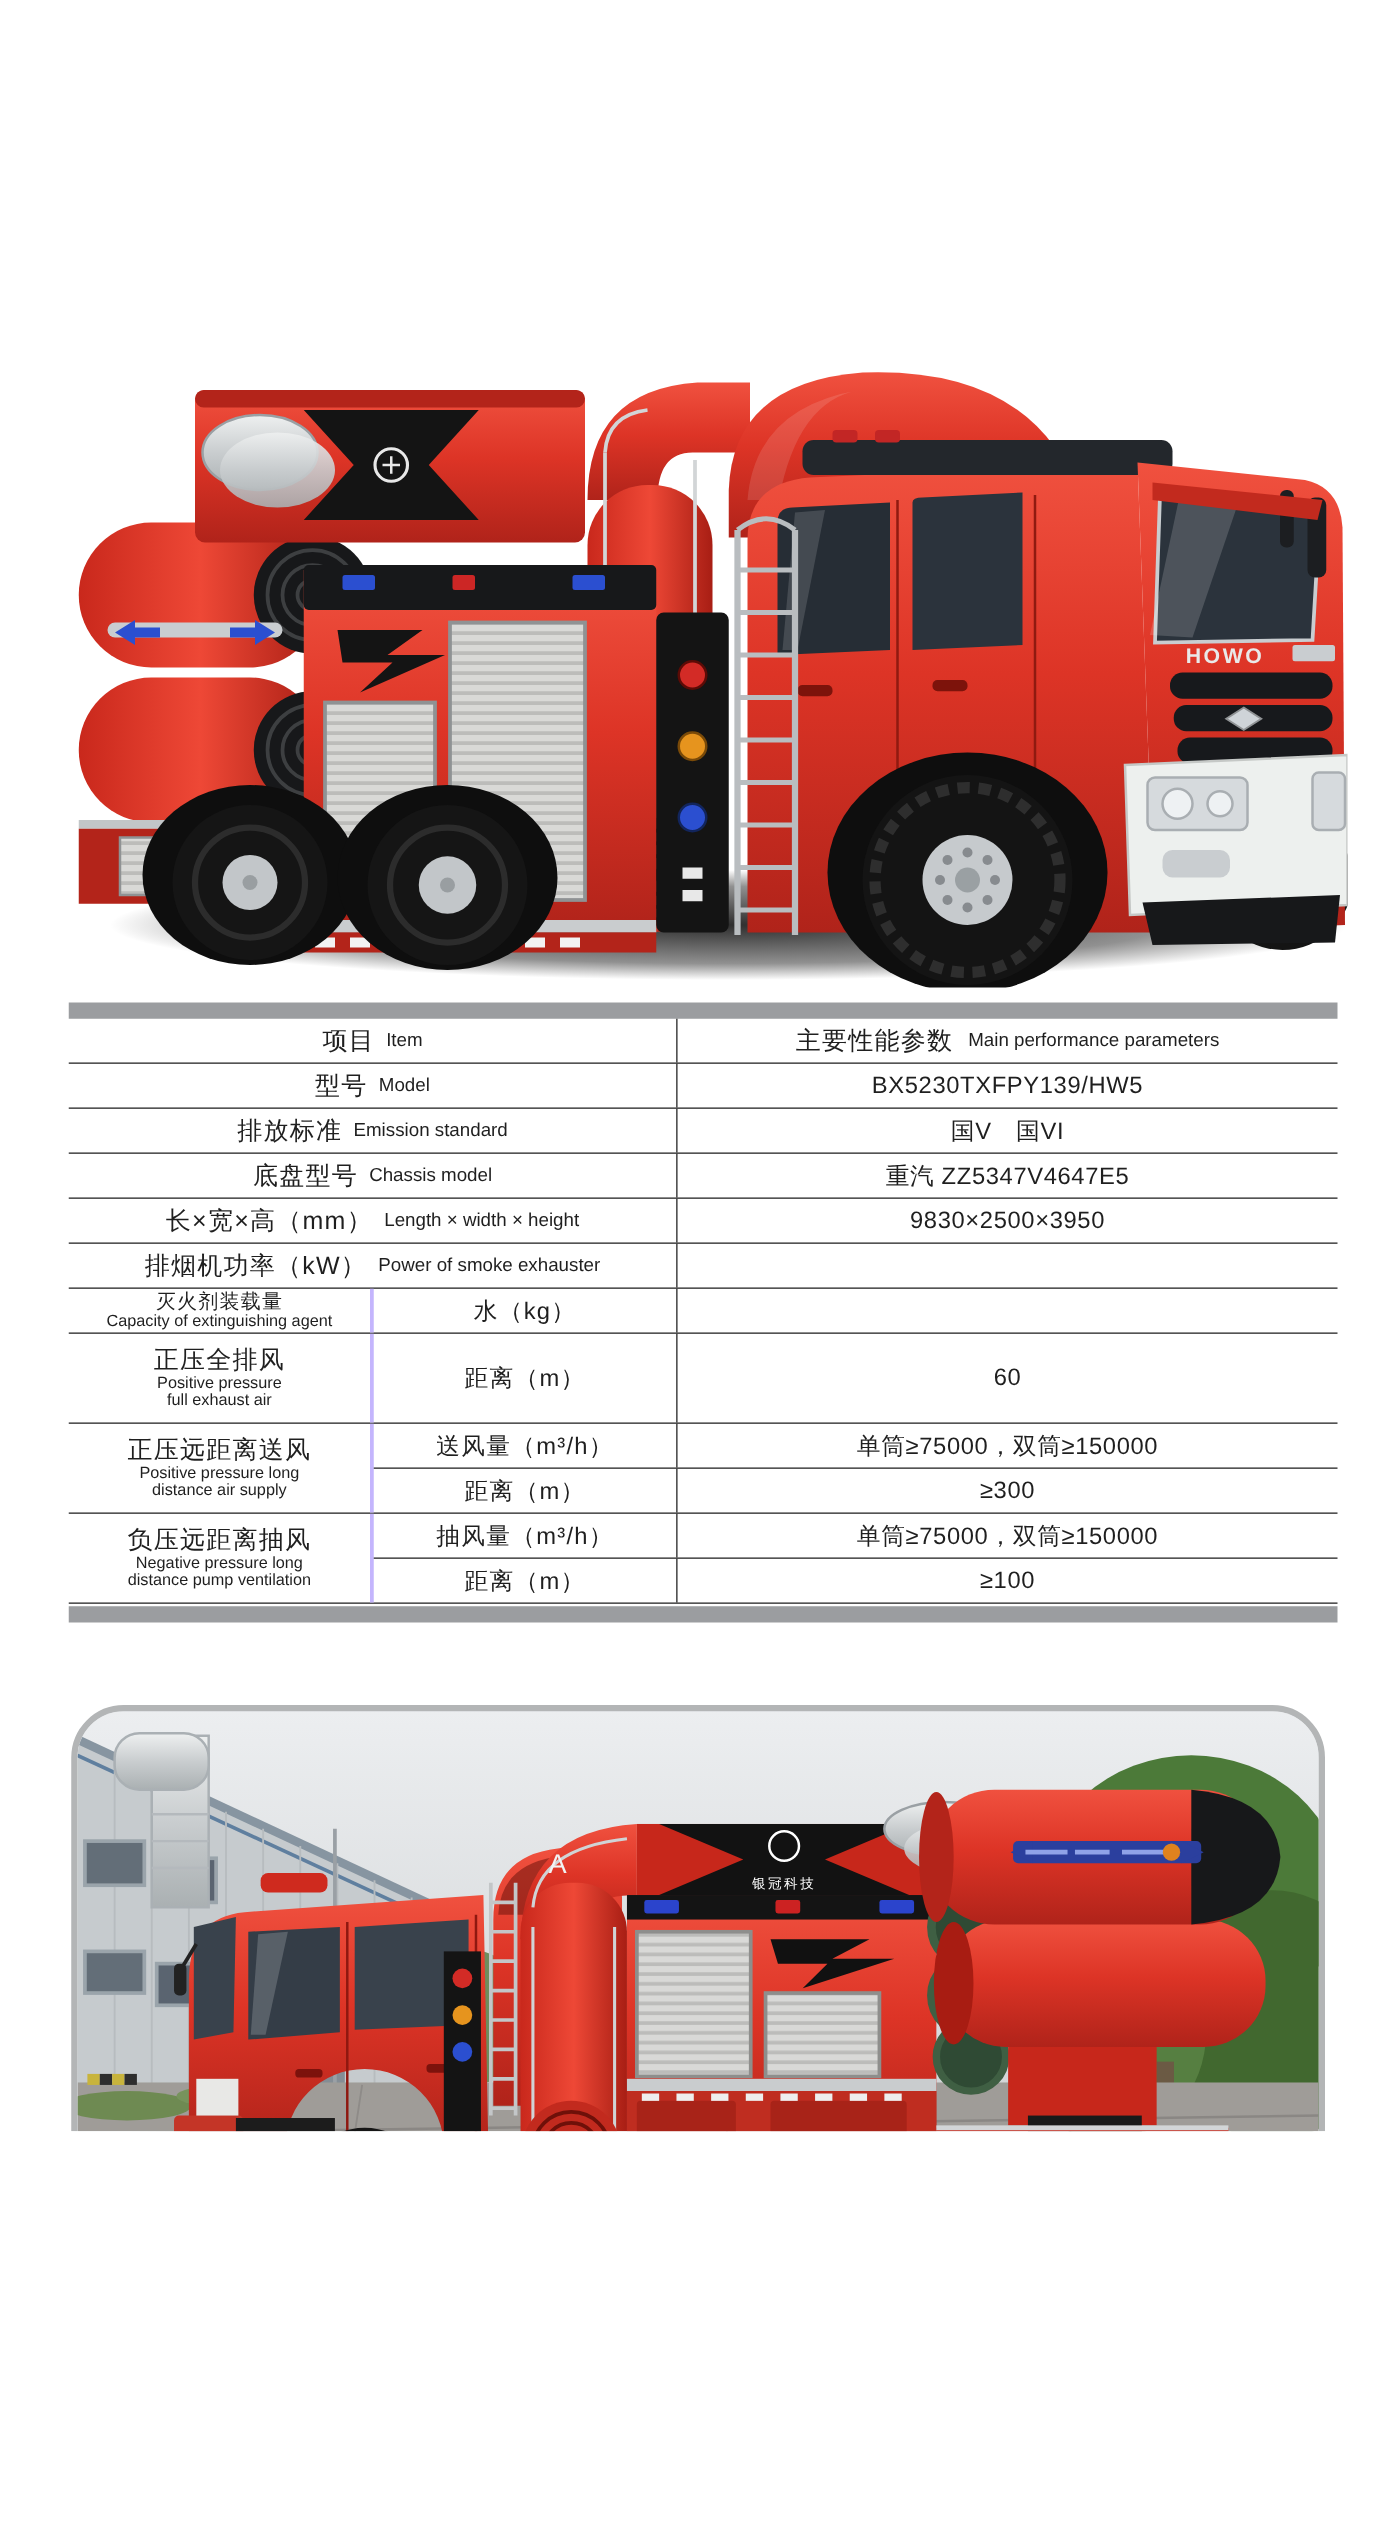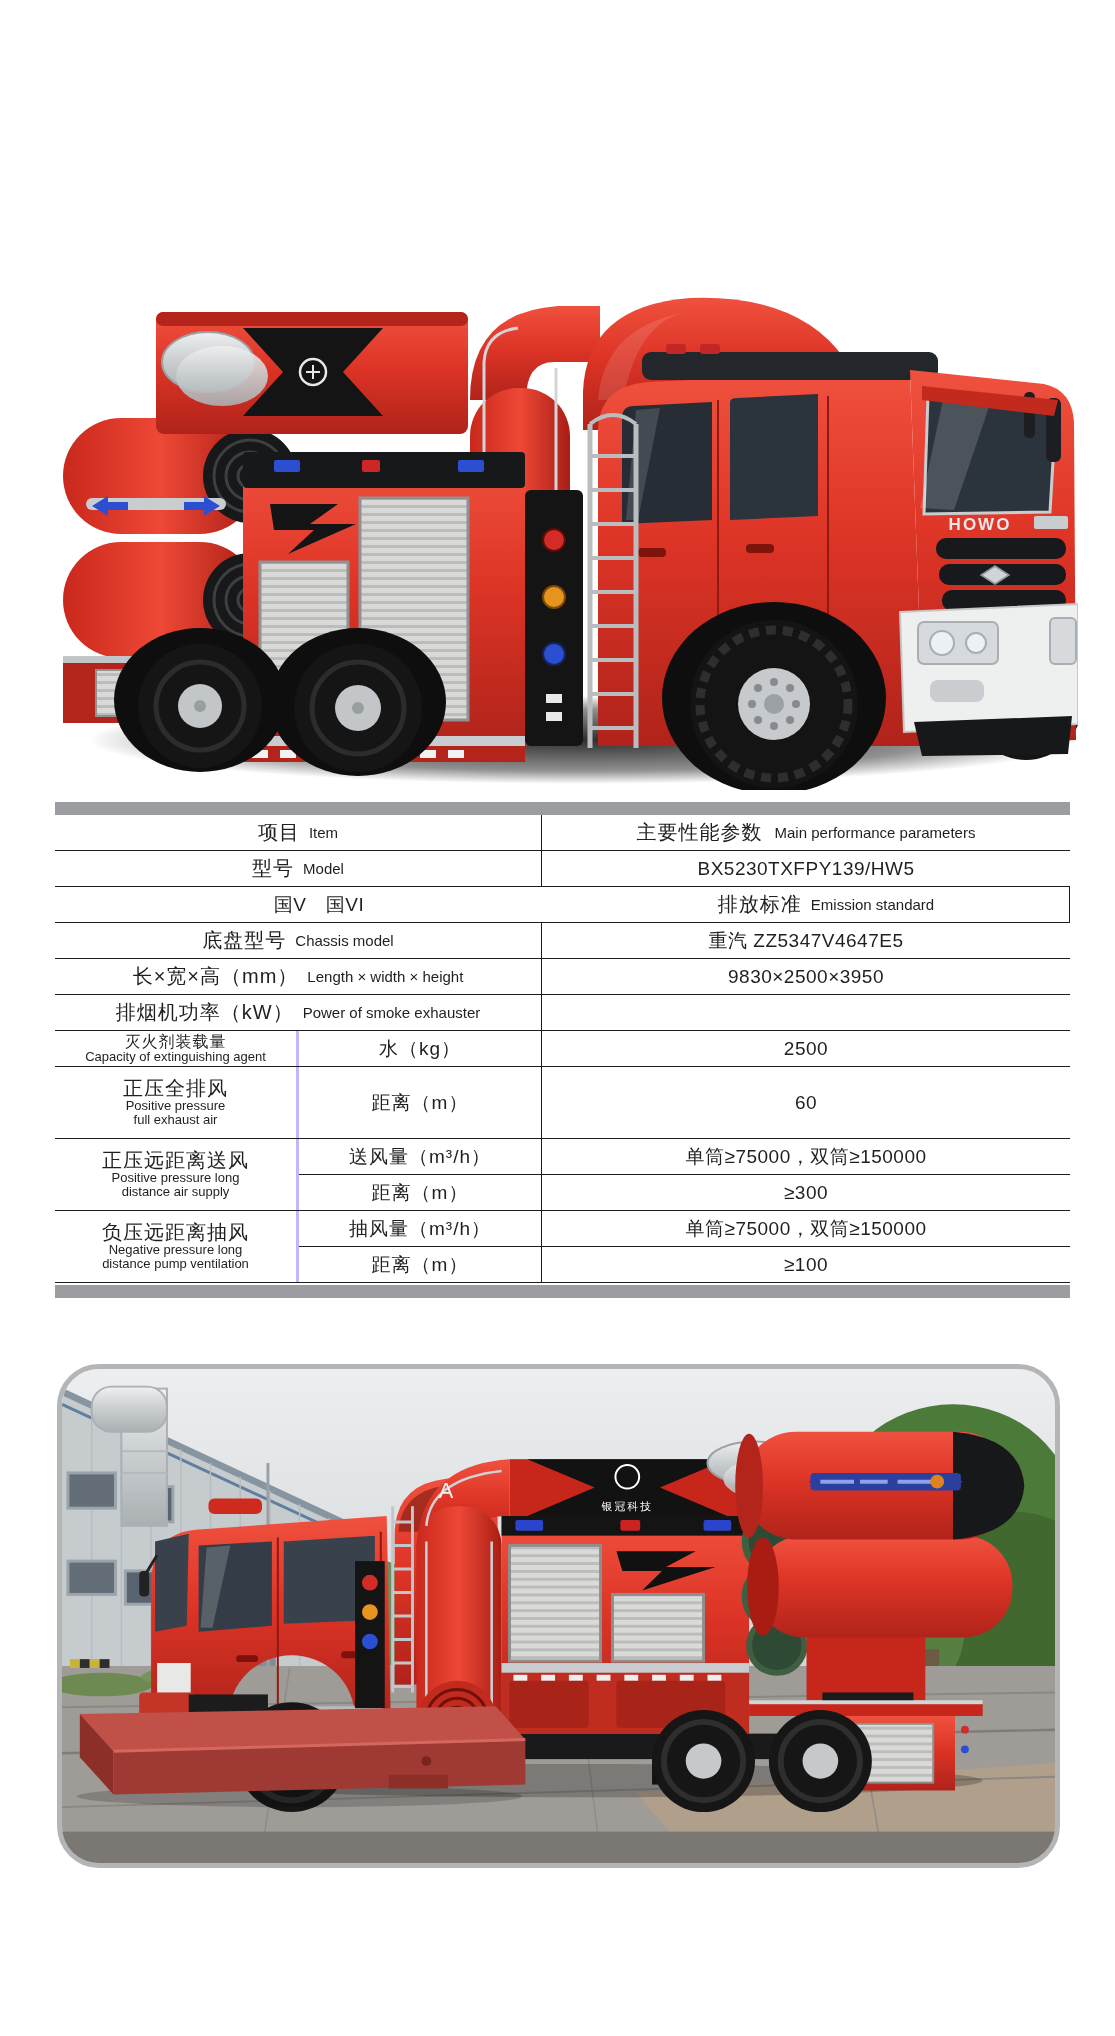--- a/index.html
+++ b/index.html
@@ -1,17 +1,17 @@
 <!DOCTYPE html>
 <html><head>
 <meta charset="utf-8">
 <style>
   html,body{margin:0;padding:0;background:#ffffff;}
   body{font-family:"Liberation Sans", sans-serif;color:#1f1f1f;}
-  #page{position:relative;width:1115px;height:2036px;background:#fff;overflow:hidden;margin:0 auto;}
+  #page{position:relative;width:1115px;height:1705px;background:#fff;overflow:hidden;margin:0 auto;}
 
   
   #photo-top{position:absolute;left:38px;top:100px;width:1040px;height:690px;}
   #photo-bottom{position:absolute;left:57px;top:1364px;width:1003px;height:504px;
     border:5px solid #b3b5b6;border-radius:42px;overflow:hidden;box-sizing:border-box;background:#dfe2e4;}
   #photo-bottom svg{display:block;width:100%;height:100%;}
 
   
   #spec{position:absolute;left:55px;top:802px;width:1015px;}
   .bar{height:13px;background:#9b9da0;}
@@ -243,27 +243,27 @@
       <div class="cell c-label">
         <span class="zh">型号</span>
         <span class="en">Model</span>
       </div>
       <div class="cell c-val">
         <span class="val">BX5230TXFPY139/HW5</span>
       </div>
     </div>
 
     <div class="t-row">
-      <div class="cell c-val">
-        <span class="val">国V　国VI</span>
-      </div>
       <div class="cell c-label">
         <span class="zh">排放标准</span>
         <span class="en">Emission standard</span>
       </div>
+      <div class="cell c-val">
+        <span class="val">国V　国VI</span>
+      </div>
     </div>
 
     <div class="t-row">
       <div class="cell c-label">
         <span class="zh">底盘型号</span>
         <span class="en">Chassis model</span>
       </div>
       <div class="cell c-val">
         <span class="val">重汽 ZZ5347V4647E5</span>
       </div>
@@ -286,23 +286,20 @@
       </div>
     </div>
 
     <div class="t-row">
       <div class="cell c-l1">
         <span class="zh-sm">灭火剂装载量</span>
         <span class="en-sm">Capacity of extinguishing agent</span>
       </div>
       <div class="cell c-param">
         <span class="pzh">水（kg）</span>
-      </div>
-      <div class="cell c-val">
-        <span class="val">2500</span>
       </div>
     </div>
 
     <div class="t-group">
       <div class="cell c-l1">
         <span class="zh">正压全排风</span>
         <span class="en-sm">Positive pressure
 full exhaust air</span>
       </div>
       <div class="g-right">

